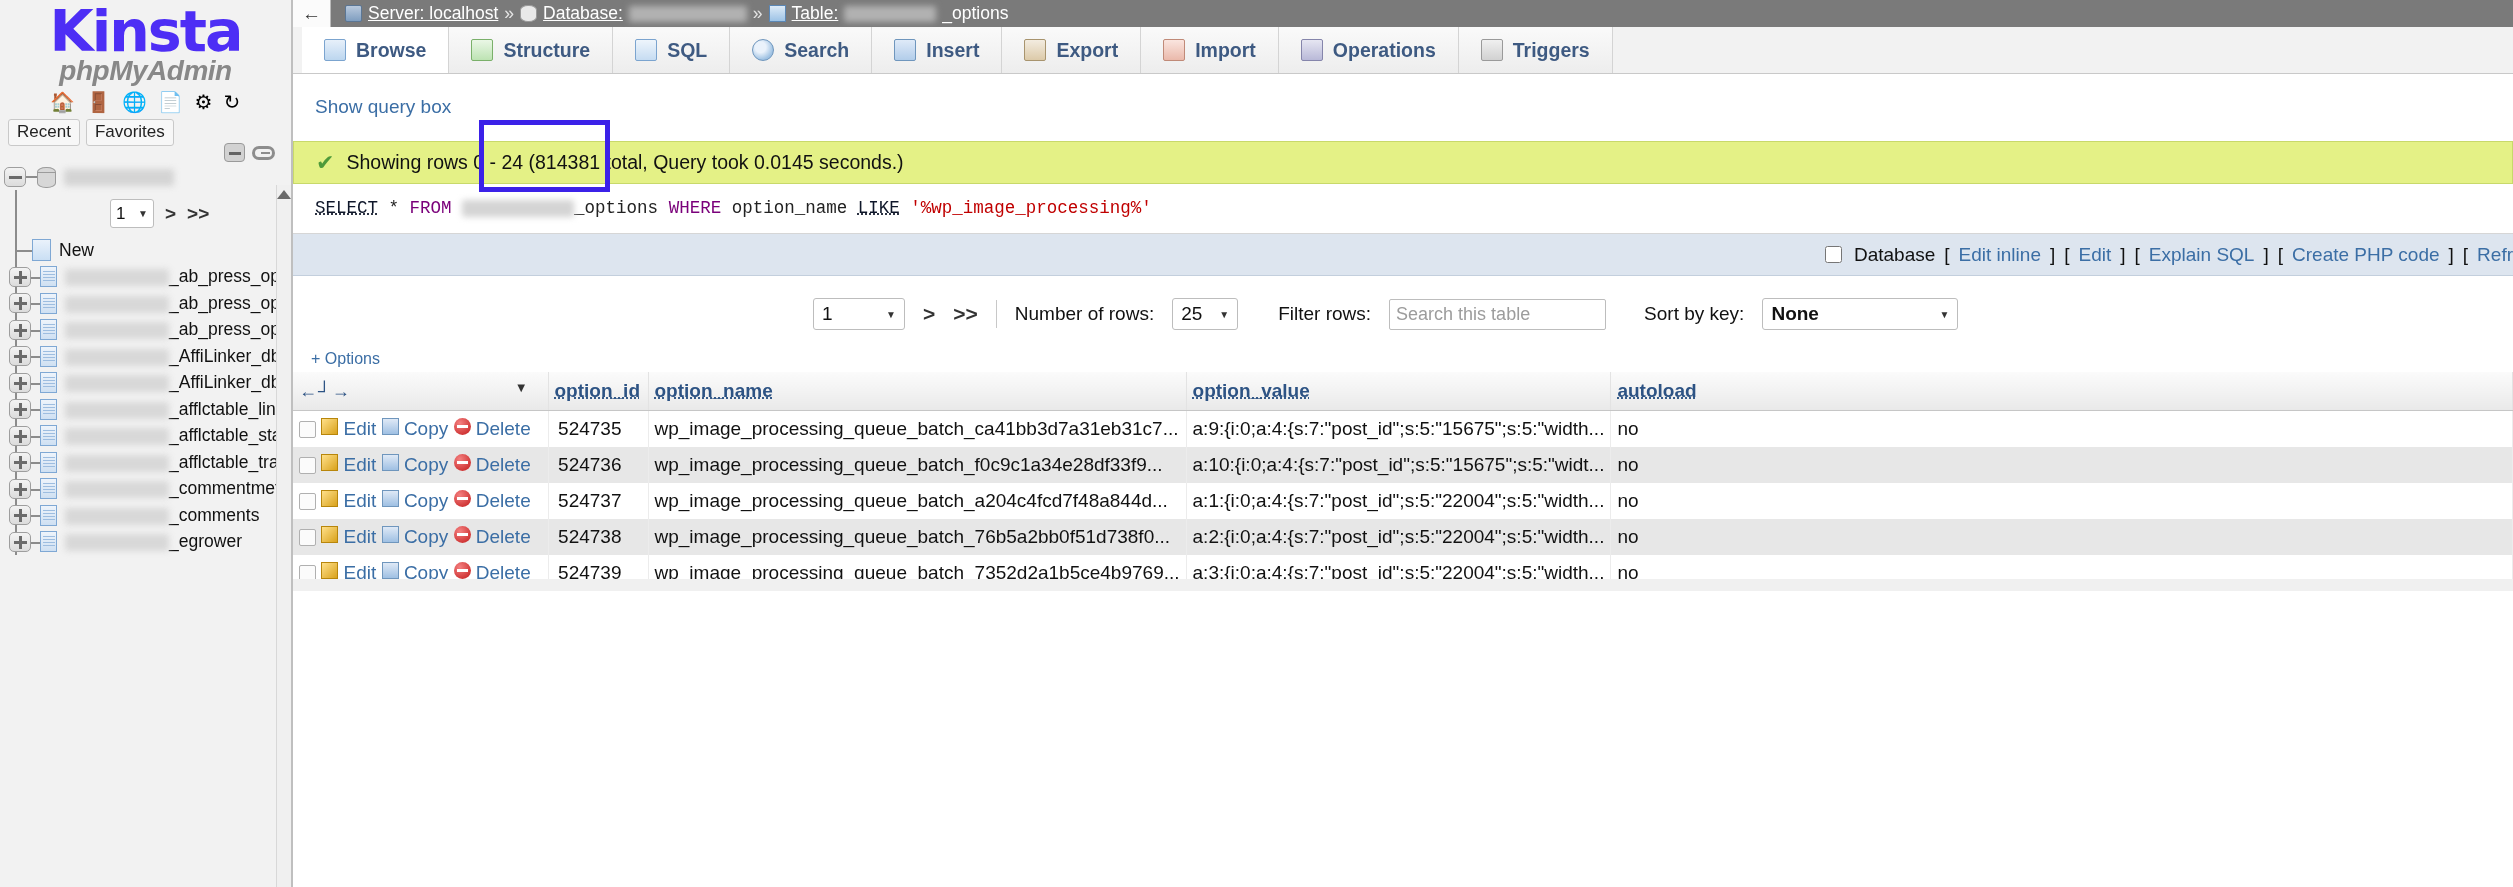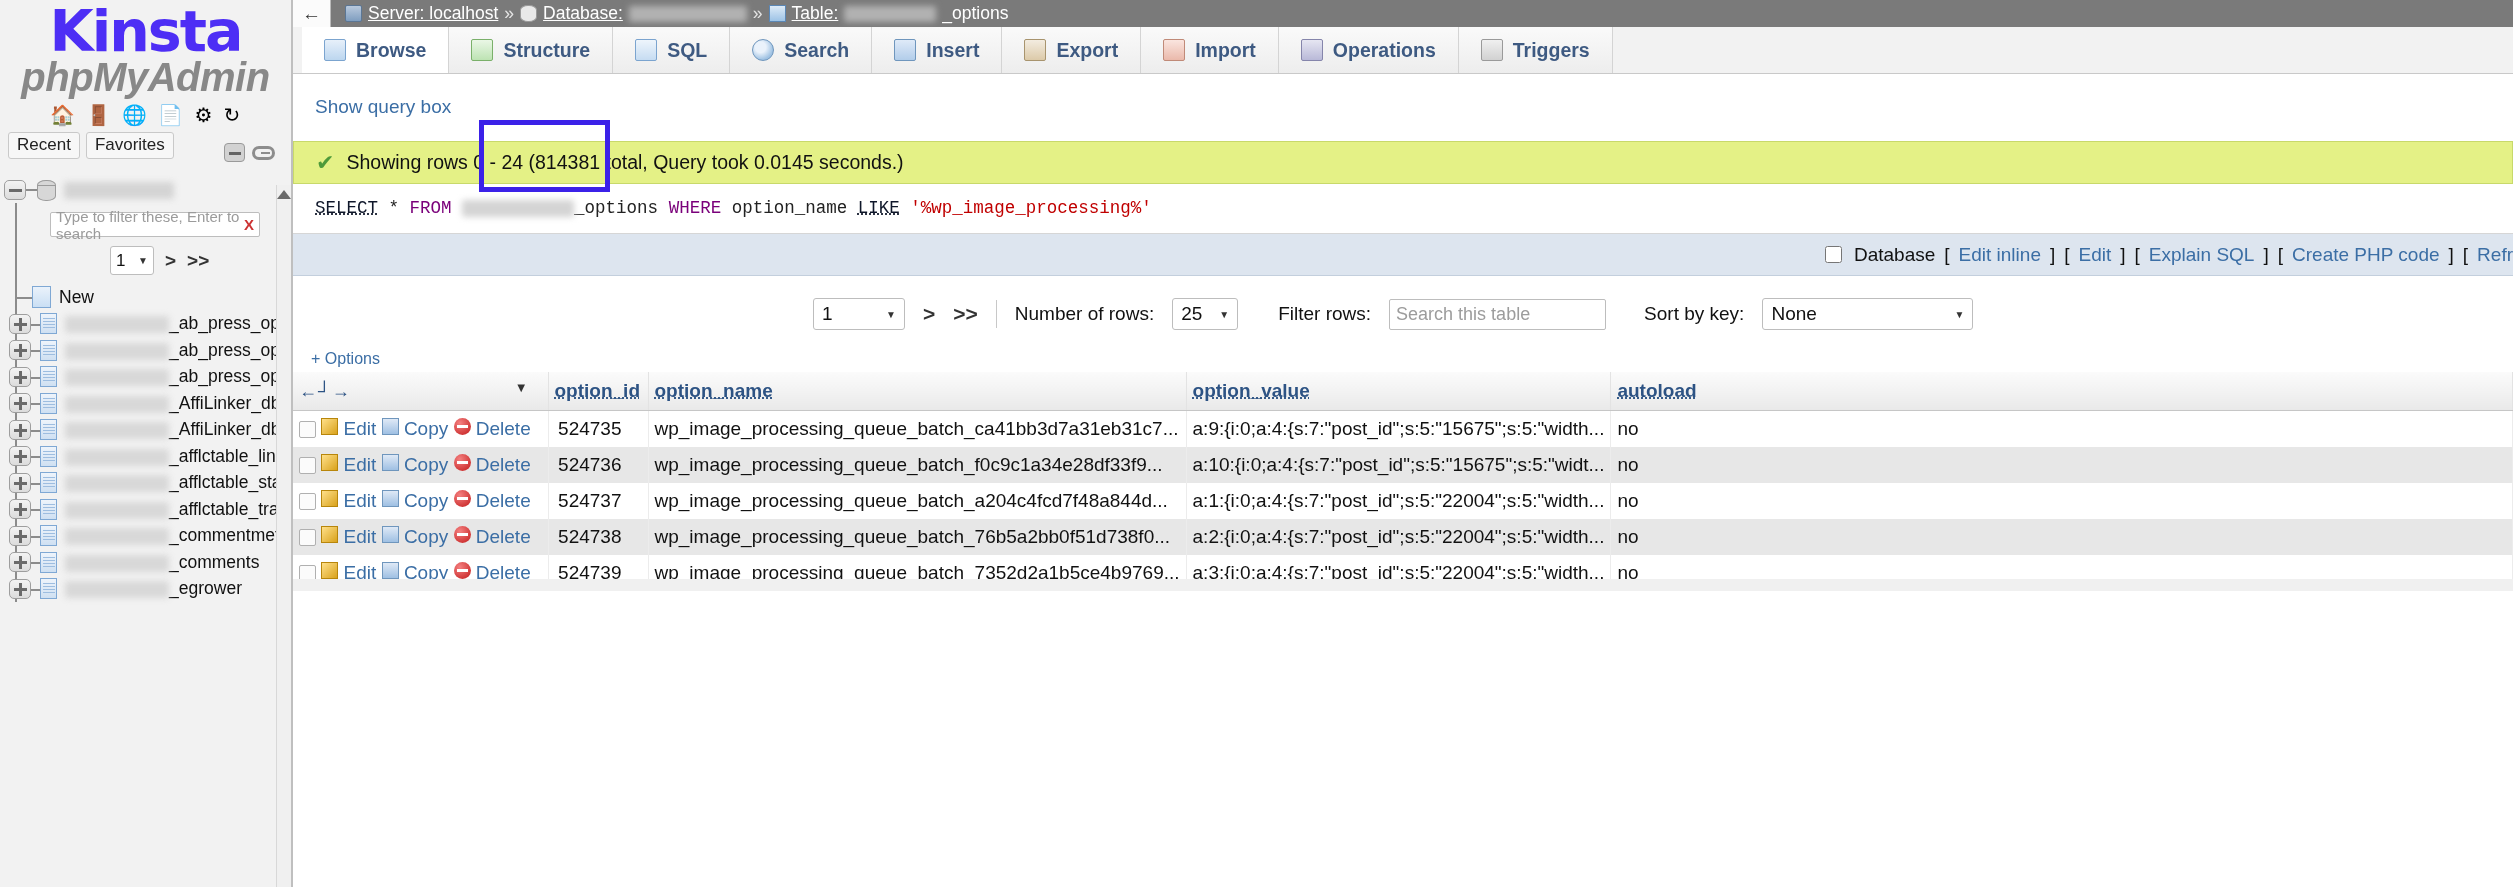--- a/index.html
+++ b/index.html
@@ -33,21 +33,21 @@
   }
   .brand-logo {
     font-size: 57px;
     font-weight: bold;
     letter-spacing: -2px;
     line-height: 0.95;
     color: #4d2ef5;
     font-family: "DejaVu Sans", sans-serif;
   }
   .brand-sub {
-    font-size: 40px;
+    font-size: 28px;
     font-style: italic;
     font-weight: bold;
     color: #888888;
     letter-spacing: -0.5px;
     margin-top: -3px;
     font-family: "Liberation Sans", sans-serif;
   }
   .brand-icons {
     display: flex;
     justify-content: center;
@@ -448,21 +448,21 @@
     display: inline-flex;
     align-items: center;
     justify-content: space-between;
     padding: 0 8px;
     font-size: 19px;
     color: #111;
     cursor: pointer;
   }
   .sel-page { width: 92px; }
   .sel-rows { width: 66px; }
-  .sel-sort { width: 211px; }
+  .sel-sort { width: 196px; font-weight: bold; }
   .divider { width: 1px; height: 28px; background: #c8c8c8; }
   .arrow { font-size: 21px; color: #333; cursor: pointer; font-weight: bold; }
   .search-input {
     width: 217px; height: 31px;
     border: 1px solid #bdbdbd;
     border-radius: 2px;
     background: #fff;
     font-size: 18px;
     color: #9c9c9c;
     padding: 0 6px;
@@ -549,26 +549,20 @@
     <div class="tree">
       <div class="tree-vline"></div>
 
       <div class="tree-root">
         <div class="node-minus"></div>
         <div class="hline"></div>
         <div class="db-icon"></div>
         <span class="redacted" style="width:110px;height:17px;margin-left:8px;"></span>
       </div>
 
-      <div class="filter-wrap">
-        <div class="filter-input">
-          <span>Type to filter these, Enter to search</span>
-          <span class="filter-x">X</span>
-        </div>
-      </div>
 
       <div class="pagerow">
         <div class="mini-select">
           <span>1</span>
           <span class="caret">▼</span>
         </div>
         <span class="pgarrow">&gt;</span>
         <span class="pgarrow">&gt;&gt;</span>
       </div>
 

